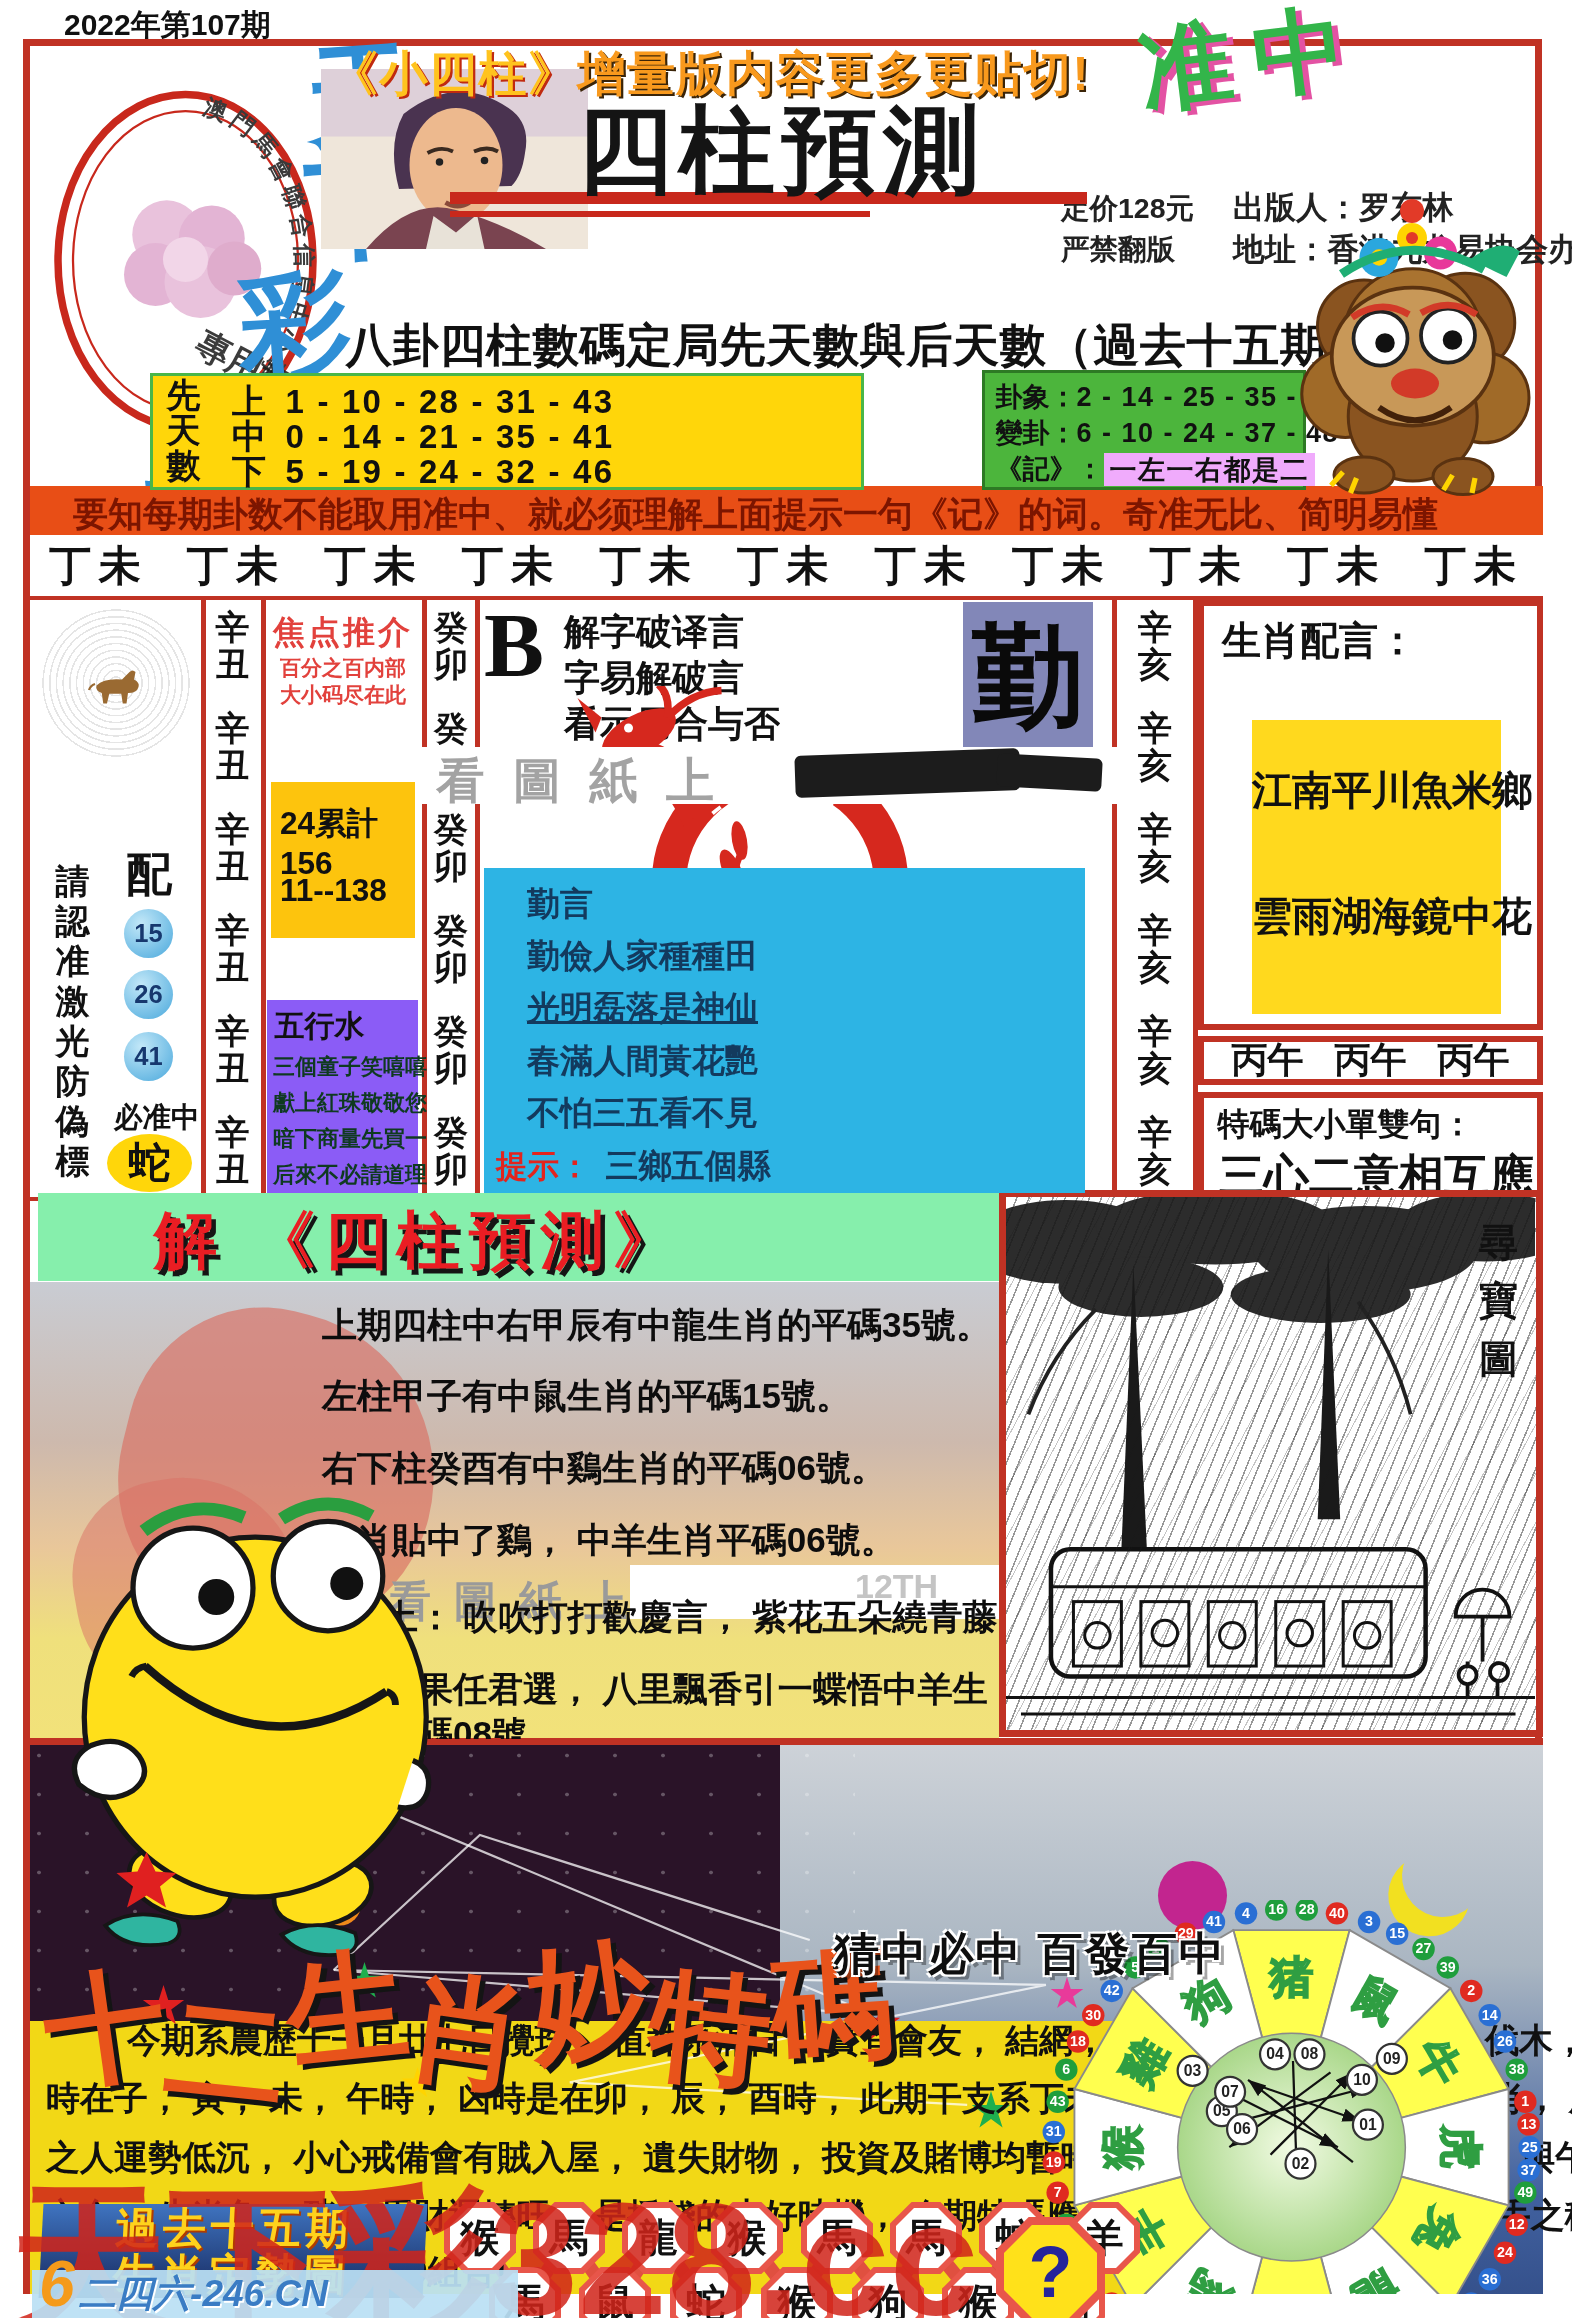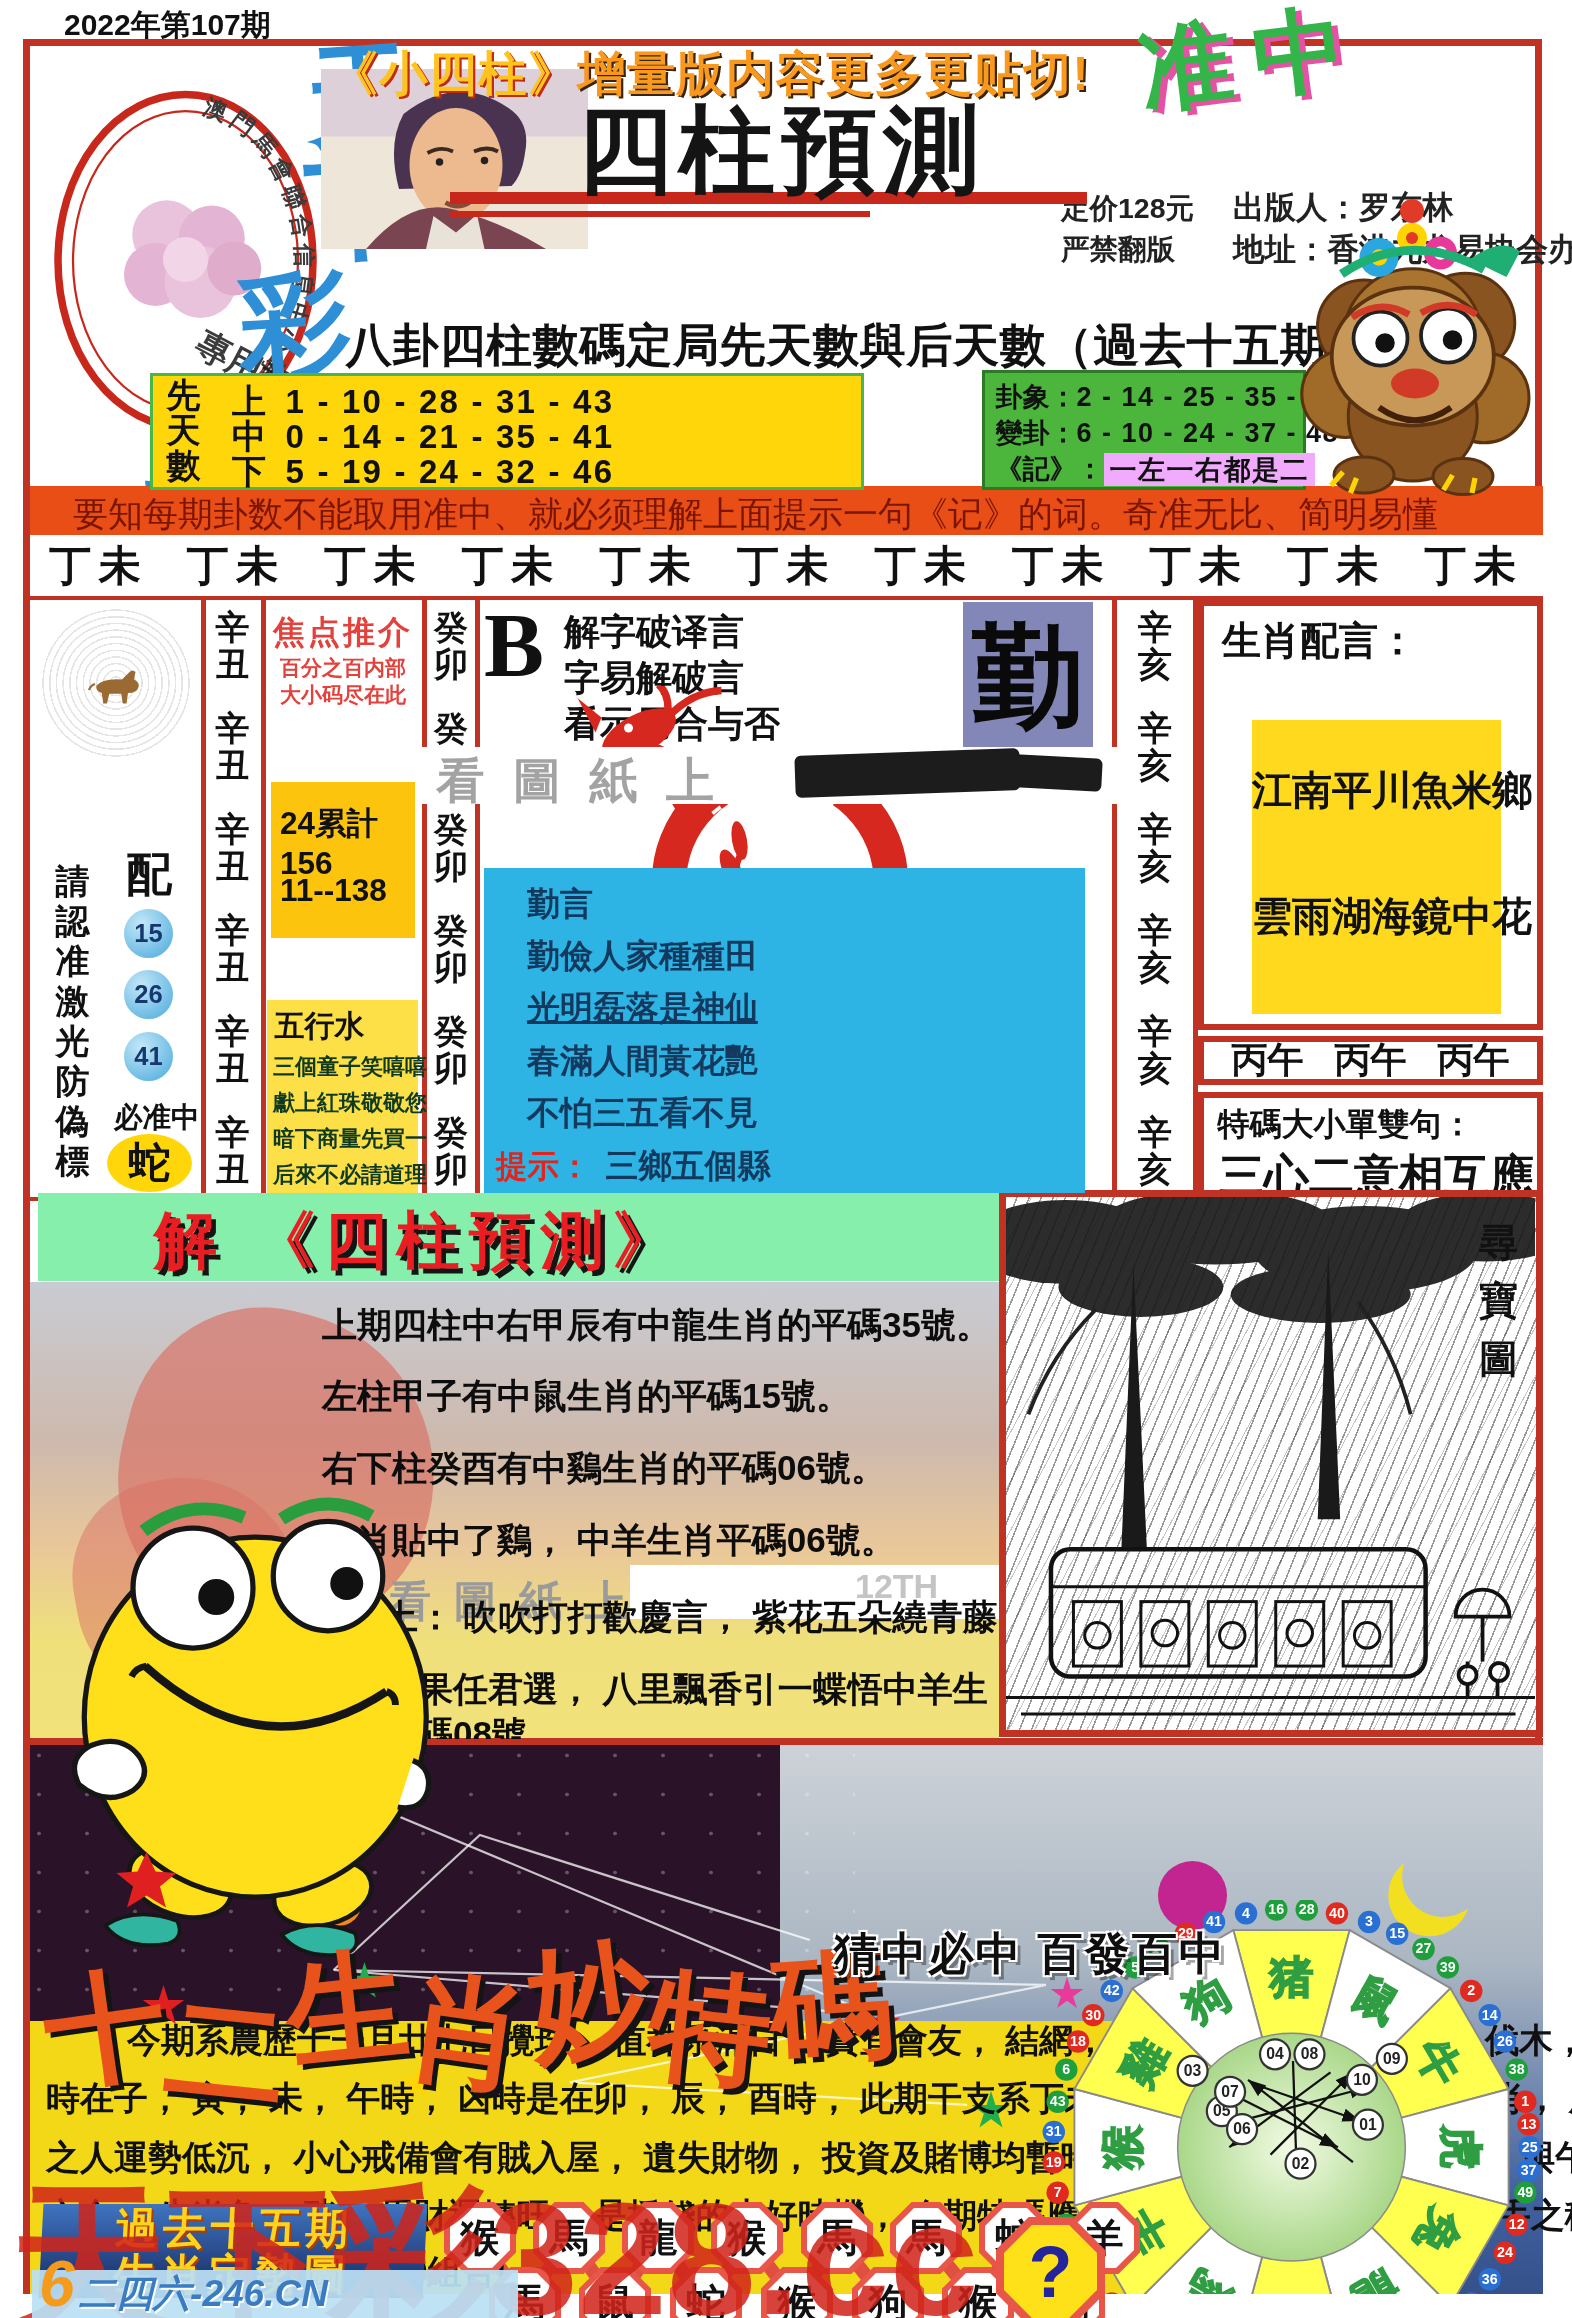--- a/index.html
+++ b/index.html
@@ -31,41 +31,41 @@
   #pillar-label span{display:block;font-size:34px;font-weight:900;line-height:35px;color:#111;}
   .pillar-row{position:absolute;left:79px;height:35px;white-space:nowrap;}
   .pillar-row .k{font-size:34px;font-weight:900;color:#111;margin-right:19.5px;}
   .pillar-row .v{font-size:33px;font-weight:700;color:#111;letter-spacing:2.2px;}
   #gua-box{left:982px;top:370px;width:318px;height:114px;background:#4cb53c;border:3px solid #2d7a24;z-index:6;}
   .gua-row{position:absolute;left:10.5px;height:36px;white-space:nowrap;}
   .gua-row .k{font-size:27px;font-weight:900;color:#111;}
   .gua-row .v{font-size:27px;font-weight:700;color:#111;letter-spacing:1.5px;}
   .gua-row .v.boxed{background:#f0abfc;padding:1.5px 6px;}
   #notice{left:30px;top:486px;width:1513px;height:49px;background:#e84e16;z-index:3;}
-  #notice span{position:absolute;left:43px;top:4.5px;font-size:35px;font-weight:400;color:#7c1500;white-space:nowrap;}
+  #notice span{position:absolute;left:43px;top:4.5px;font-size:35px;font-weight:700;color:#7c1500;white-space:nowrap;}
   #stems{left:30px;top:535px;width:1513px;height:61px;background:#fff;display:flex;align-items:center;justify-content:space-around;z-index:3;}
   #stems .stem{font-size:42px;font-weight:700;color:#111;letter-spacing:7.5px;}
   
   #mid{left:30px;top:596px;width:1513px;height:597px;background:#fff;border-top:4.5px solid #c03224;border-bottom:4.5px solid #c03224;}
   .vdiv{position:absolute;top:0;width:4.5px;height:100%;background:#c03224;}
   .gz-col{position:absolute;top:0;height:100%;display:flex;flex-direction:column;align-items:center;justify-content:space-between;padding:9px 0;box-sizing:border-box;}
   .gz-item span{display:block;font-size:34px;font-weight:700;color:#111;line-height:37px;text-align:center;}
   #spiral{left:9px;top:6px;width:154px;height:154px;border-radius:50%;background:repeating-radial-gradient(circle at 50% 50%, #fff 0 5.2px, #e2e2e2 5.2px 6.7px);opacity:.9;}
   #antifake{left:16.5px;top:261px;width:52px;}
   #antifake span{display:block;font-size:34px;font-weight:900;color:#111;line-height:40px;text-align:center;}
   #pei{left:96px;top:244px;font-size:46px;font-weight:900;color:#111;}
   .ball{position:absolute;left:94px;width:49px;height:49px;border-radius:50%;background:radial-gradient(circle at 35% 30%, #c3e8f8, #49a8dc);display:flex;align-items:center;justify-content:center;font-size:25.5px;font-weight:900;color:#17386e;}
   #must-hit{left:84px;top:499px;font-size:28.5px;font-weight:700;color:#111;}
   #snake-oval{left:77px;top:534px;width:85px;height:58px;background:#ffd60a;border-radius:50%;display:flex;align-items:center;justify-content:center;font-size:42px;font-weight:900;color:#111;}
   
   #focus-title{left:238px;top:10.5px;width:150px;text-align:center;font-size:32px;font-weight:900;color:#e2413c;letter-spacing:3px;}
   #focus-sub1,#focus-sub2{left:238px;width:150px;text-align:center;font-size:21px;font-weight:700;color:#e2413c;}
   #focus-stats{left:241px;top:182px;width:144px;height:156px;background:#fdc40d;}
   #focus-stats div{position:absolute;left:9px;font-size:31.5px;font-weight:900;color:#111;}
-  #wuxing-box{left:237px;top:400px;width:151px;height:248px;background:#fde047;}
+  #wuxing-box{left:237px;top:400px;width:151px;height:248px;background:#8b5cf6;}
   #wuxing-box .t{position:absolute;left:7.5px;top:6px;font-size:30px;font-weight:900;color:#111;}
   #wuxing-box .ln{position:absolute;left:6px;font-size:22px;font-weight:700;color:#0f3a20;white-space:nowrap;}
   
   #b-letter{left:454px;top:-6px;font-size:90px;font-weight:900;font-family:"Liberation Serif",serif;color:#111;}
   .b-line{position:absolute;left:534px;font-size:36px;font-weight:900;color:#111;white-space:nowrap;}
   #qin-box{left:933px;top:1.5px;width:130px;height:151px;background:#8287b8;display:flex;align-items:center;justify-content:center;z-index:6;}
   #qin-box span{font-size:112px;font-weight:900;color:#0a0a0a;}
   #deer{left:525px;top:86px;z-index:8;}
   #mid-strip{left:390px;top:147px;width:699px;height:57px;background:#fff;z-index:12;}
   #mid-strip .wm{position:absolute;left:16.5px;top:1.5px;font-size:48px;font-weight:700;color:#a3a3a3;letter-spacing:28.5px;white-space:nowrap;}

